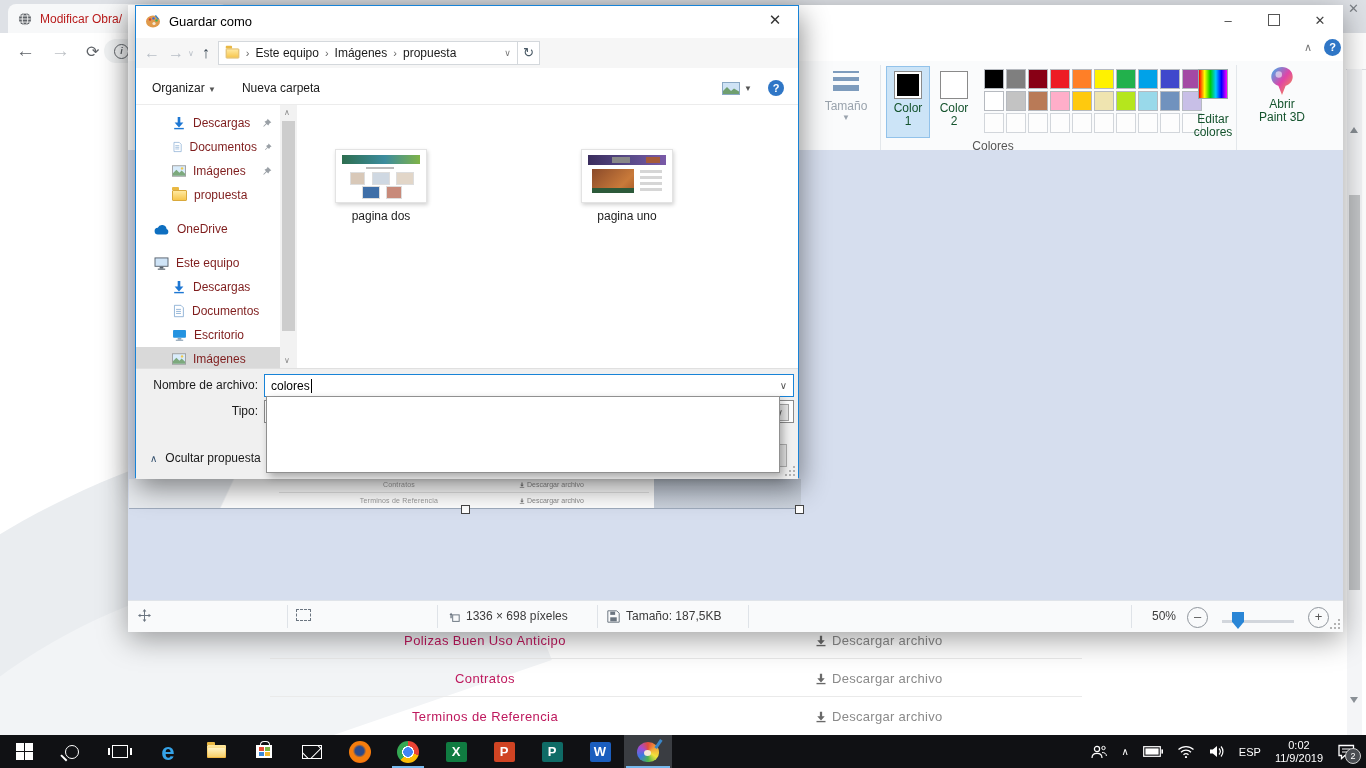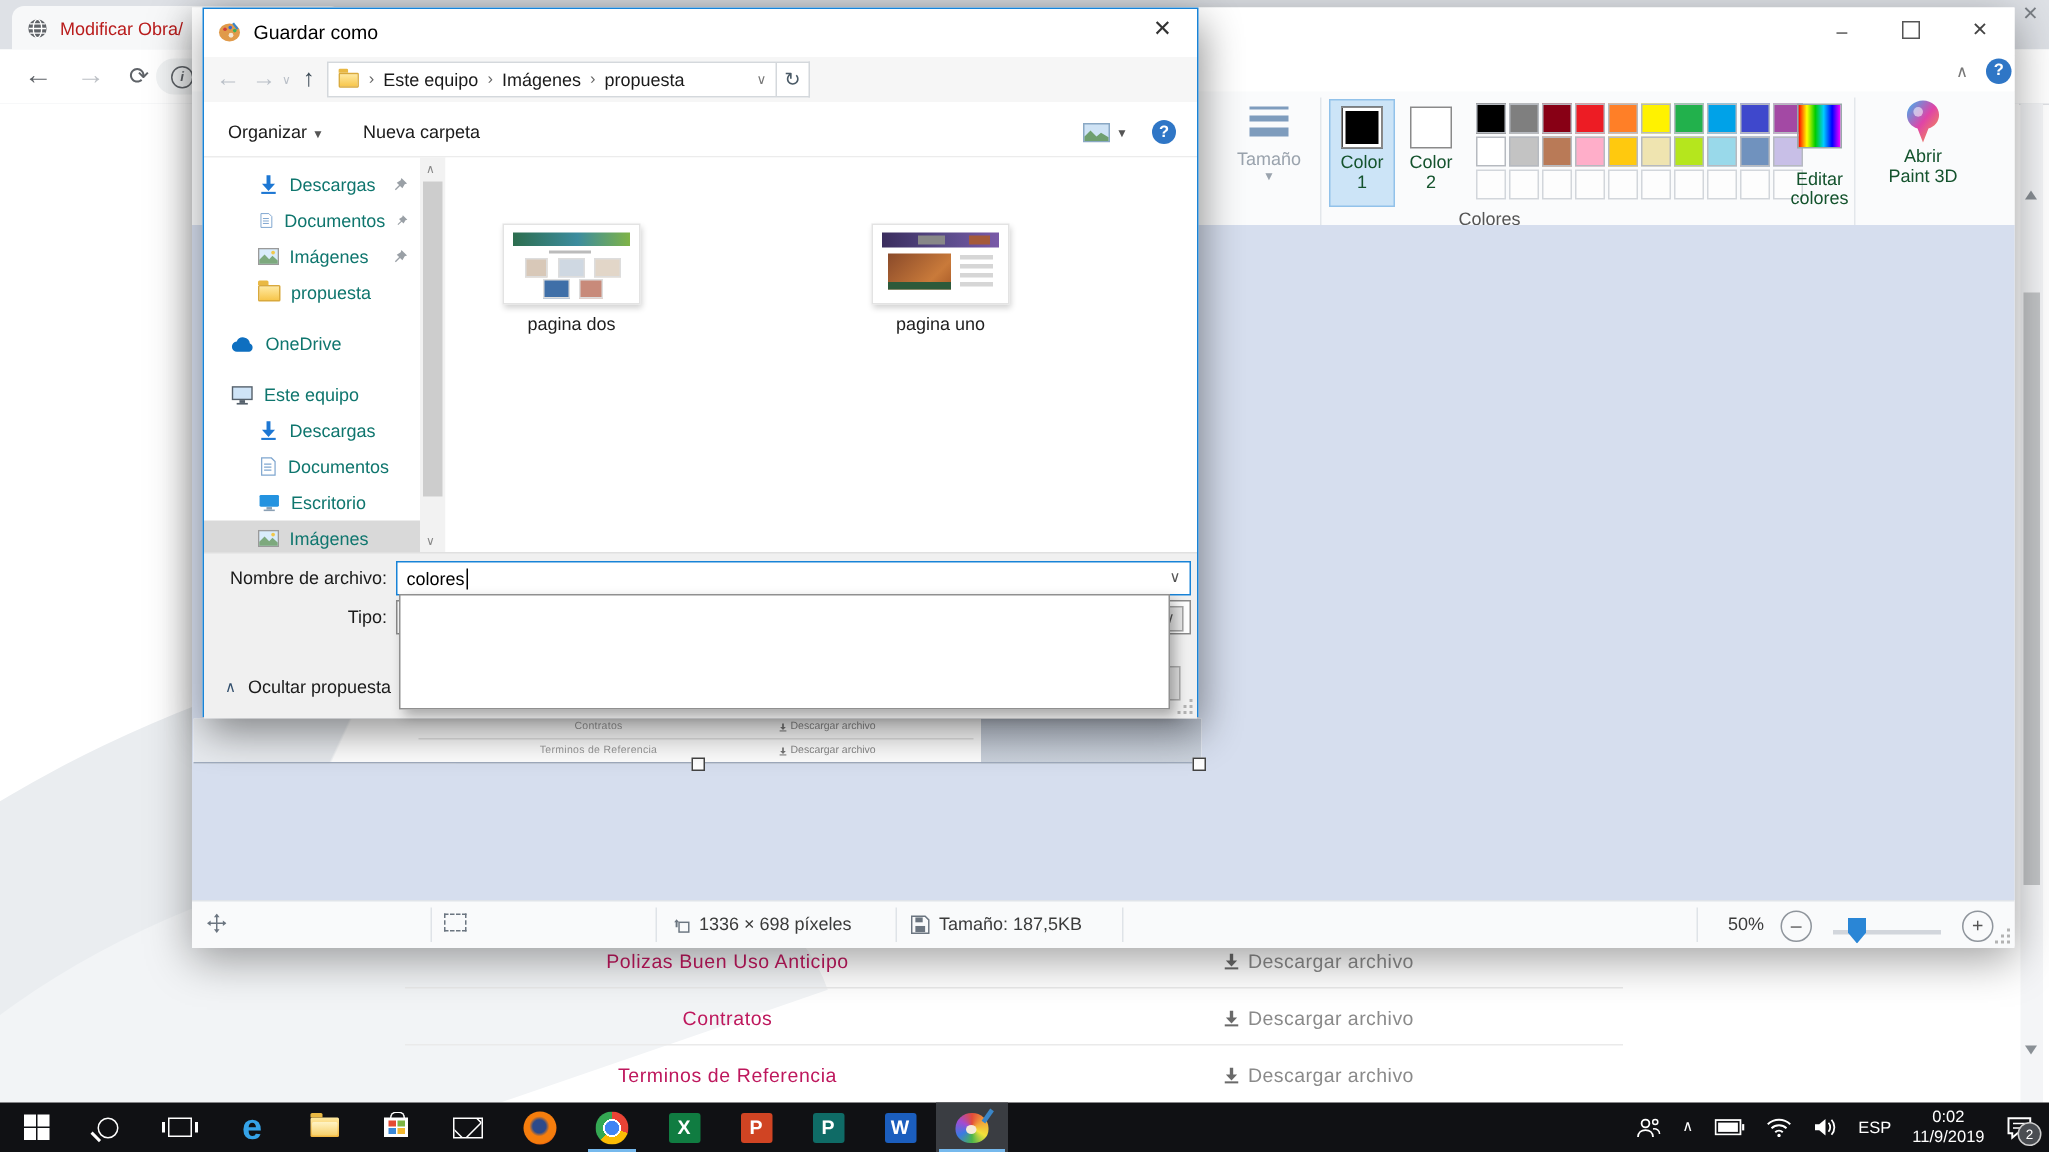--- a/index.html
+++ b/index.html
@@ -109,21 +109,21 @@
   .searchbox{display:flex;align-items:center;height:24px;width:206px;background:#fff;
     border:1px solid #d4d8dc;margin-left:8px;box-sizing:border-box;}
   .searchbox input{border:none;outline:none;flex:1;font-size:12px;color:#444;padding:0 6px;
     font-family:inherit;background:transparent;}
   .mag{width:8px;height:8px;border:1.5px solid #5a6672;border-radius:50%;position:relative;margin-right:9px;}
   .mag::after{content:"";position:absolute;left:-5px;top:8px;width:6px;height:1.5px;background:#5a6672;
     transform:rotate(40deg);}
   .d-cmdrow{position:absolute;left:0;top:66px;width:100%;height:32px;background:#fff;
     display:flex;align-items:center;font-size:12px;color:#1a1a1a;border-bottom:1px solid #ececec;}
   .d-body{position:absolute;left:0;top:99px;width:100%;height:263px;display:flex;}
-  .d-side{width:144px;position:relative;font-size:12px;color:#0f766e;padding-top:6px;box-sizing:border-box;}
+  .d-side{width:144px;position:relative;font-size:12px;color:#7f1d1d;padding-top:6px;box-sizing:border-box;}
   .side-item{display:flex;align-items:center;height:24px;gap:7px;}
   .side-item .lbl{white-space:nowrap;}
   .side-scroll{width:17px;position:relative;background:#f2f2f2;}
   .ss-thumb{position:absolute;left:2px;top:16px;width:13px;height:210px;background:#cdcdcd;}
   .ss-ar{position:absolute;left:4px;font-size:8px;color:#888;}
   .d-files{flex:1;background:#fff;position:relative;}
   .file-item{position:absolute;width:120px;text-align:center;}
   .thumb{width:90px;height:52px;margin:0 auto;background:#fff;border:1px solid #e3e3e3;
     box-shadow:1px 2px 4px rgba(0,0,0,.18);position:relative;overflow:hidden;}
   .file-name{font-size:12px;color:#1e1e1e;margin-top:6px;}

